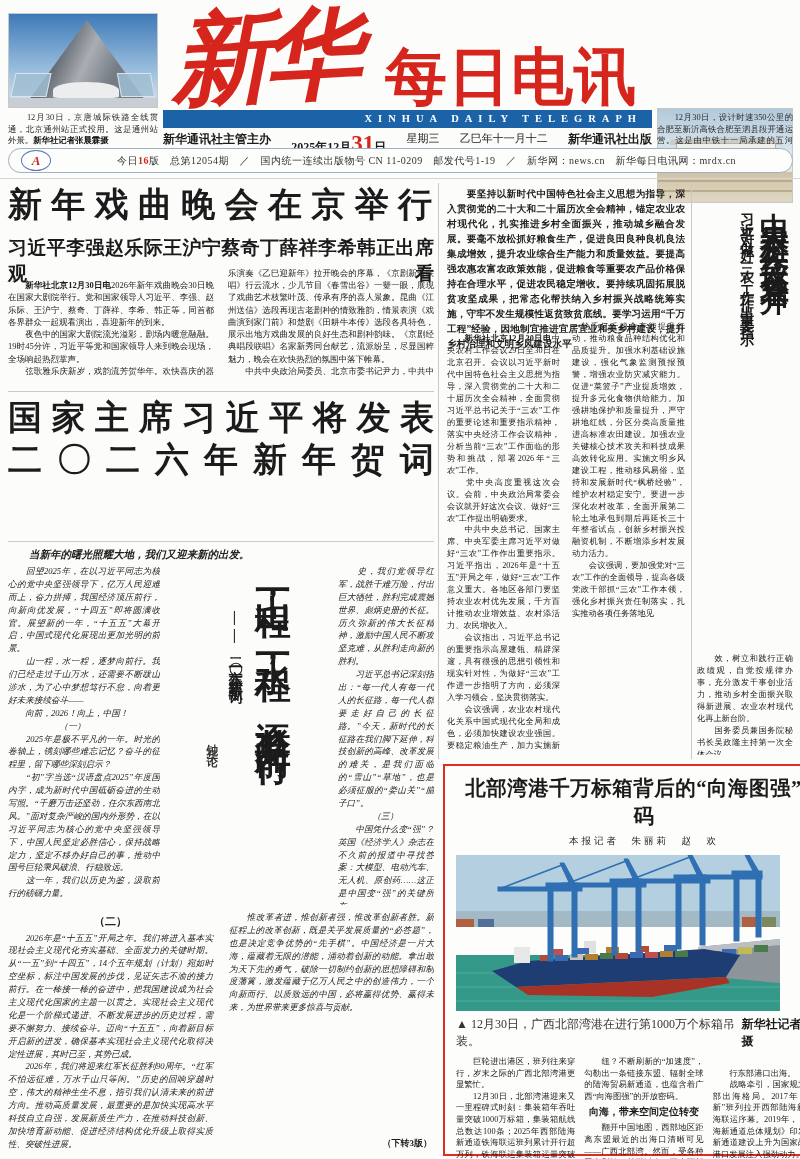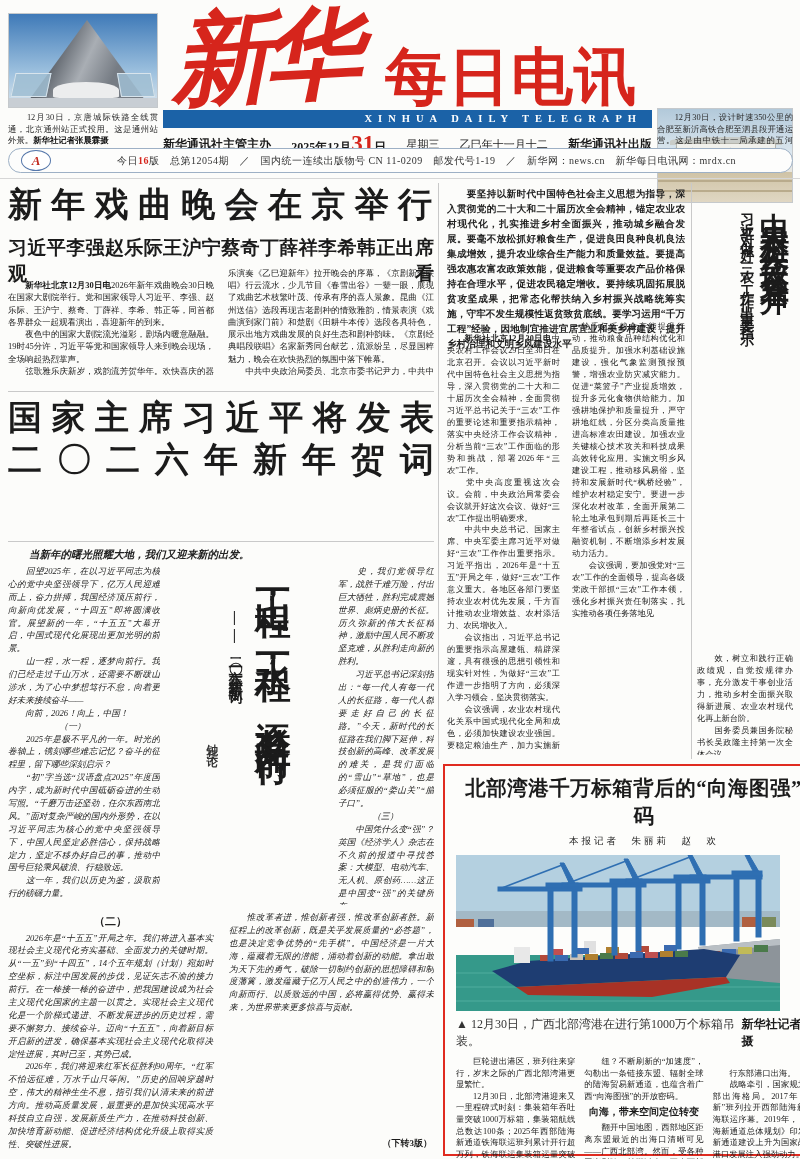--- a/index.html
+++ b/index.html
@@ -26,21 +26,21 @@
   }
   .brand-block {
     font-size:62px; font-weight:900; color:#d6251c; letter-spacing:1px; line-height:1;
     font-family:"Liberation Serif",serif;
   }
   .blue-bar {
     background:#1b62a7; color:#fff; height:18px; line-height:18px;
     font-size:10.5px; font-weight:bold; letter-spacing:6px; text-align:right;
     padding-right:10px; font-family:"Liberation Serif",serif;
   }
-  .pub-line { display:flex; justify-content:space-between; align-items:center; }
+  .pub-line { display:flex; justify-content:space-between; align-items:flex-start; }
   .pub-line .big-day { font-size:23px; font-weight:bold; color:#d6251c; }
   .info-pill {
     border:1.2px solid #9db0c5; border-radius:14px; display:flex; align-items:center;
     font-size:10px; color:#333; background:#fdfdfc;
   }
   .logo-oval {
     width:30px; height:21px; border:1.3px solid #5577aa; border-radius:50%;
     display:inline-flex; align-items:center; justify-content:center; margin:0 10px 0 12px;
     color:#c22a1e; font-weight:bold; font-style:italic; font-size:13px; background:#fff;
   }

